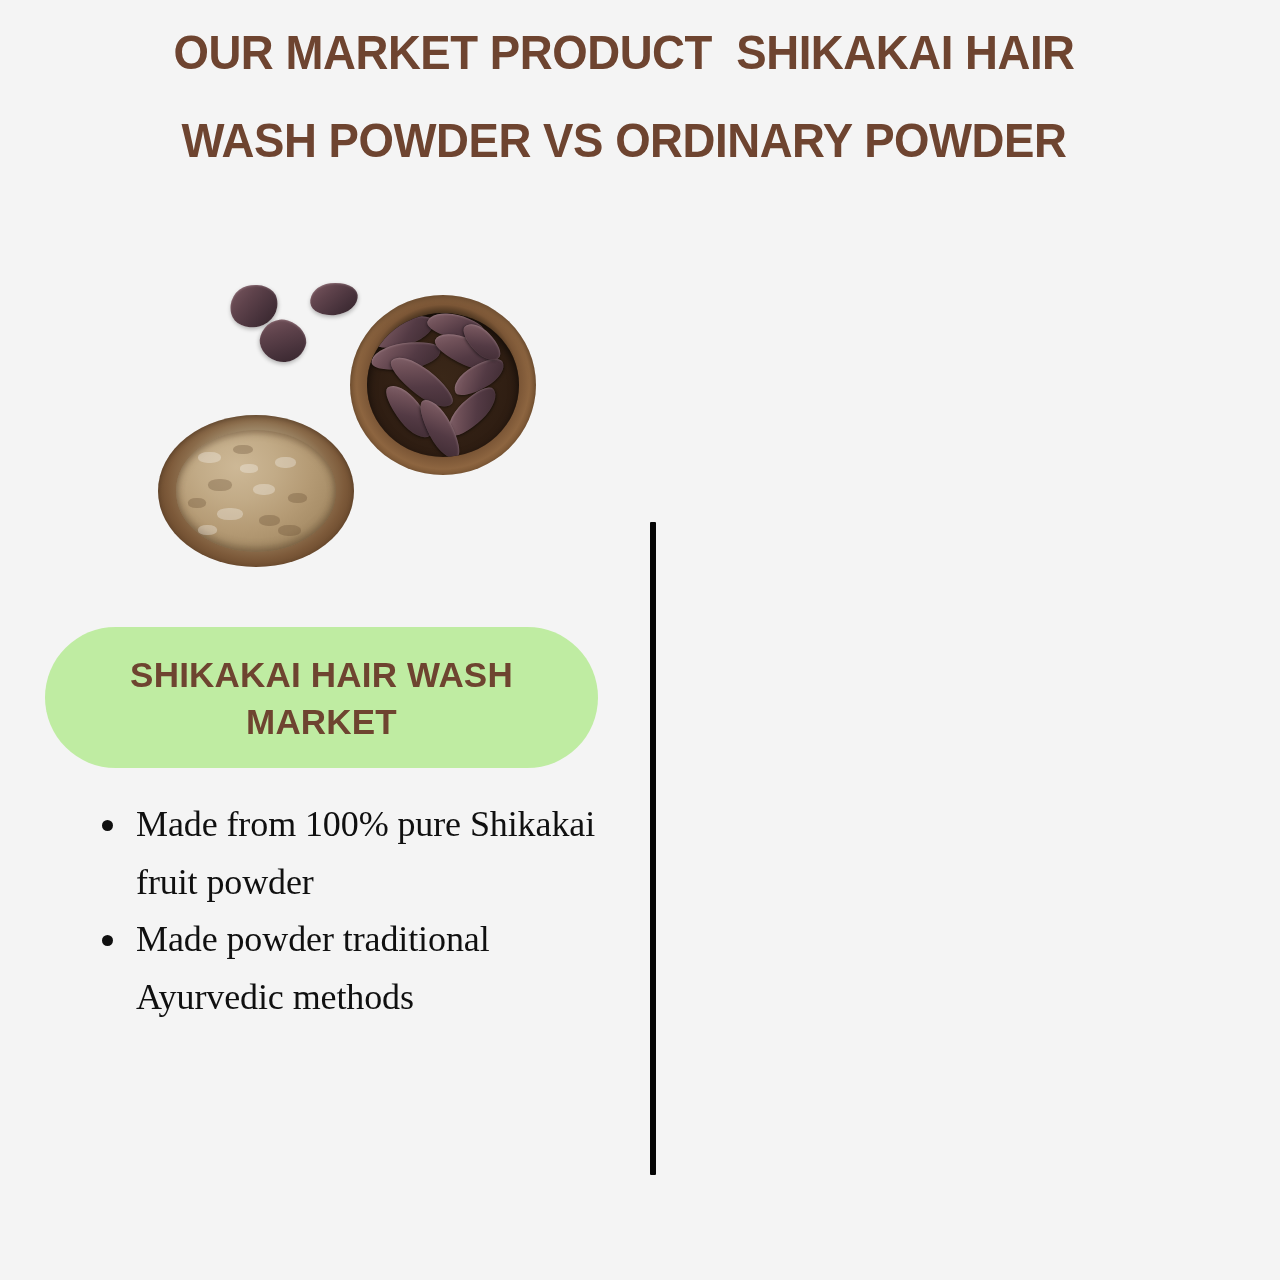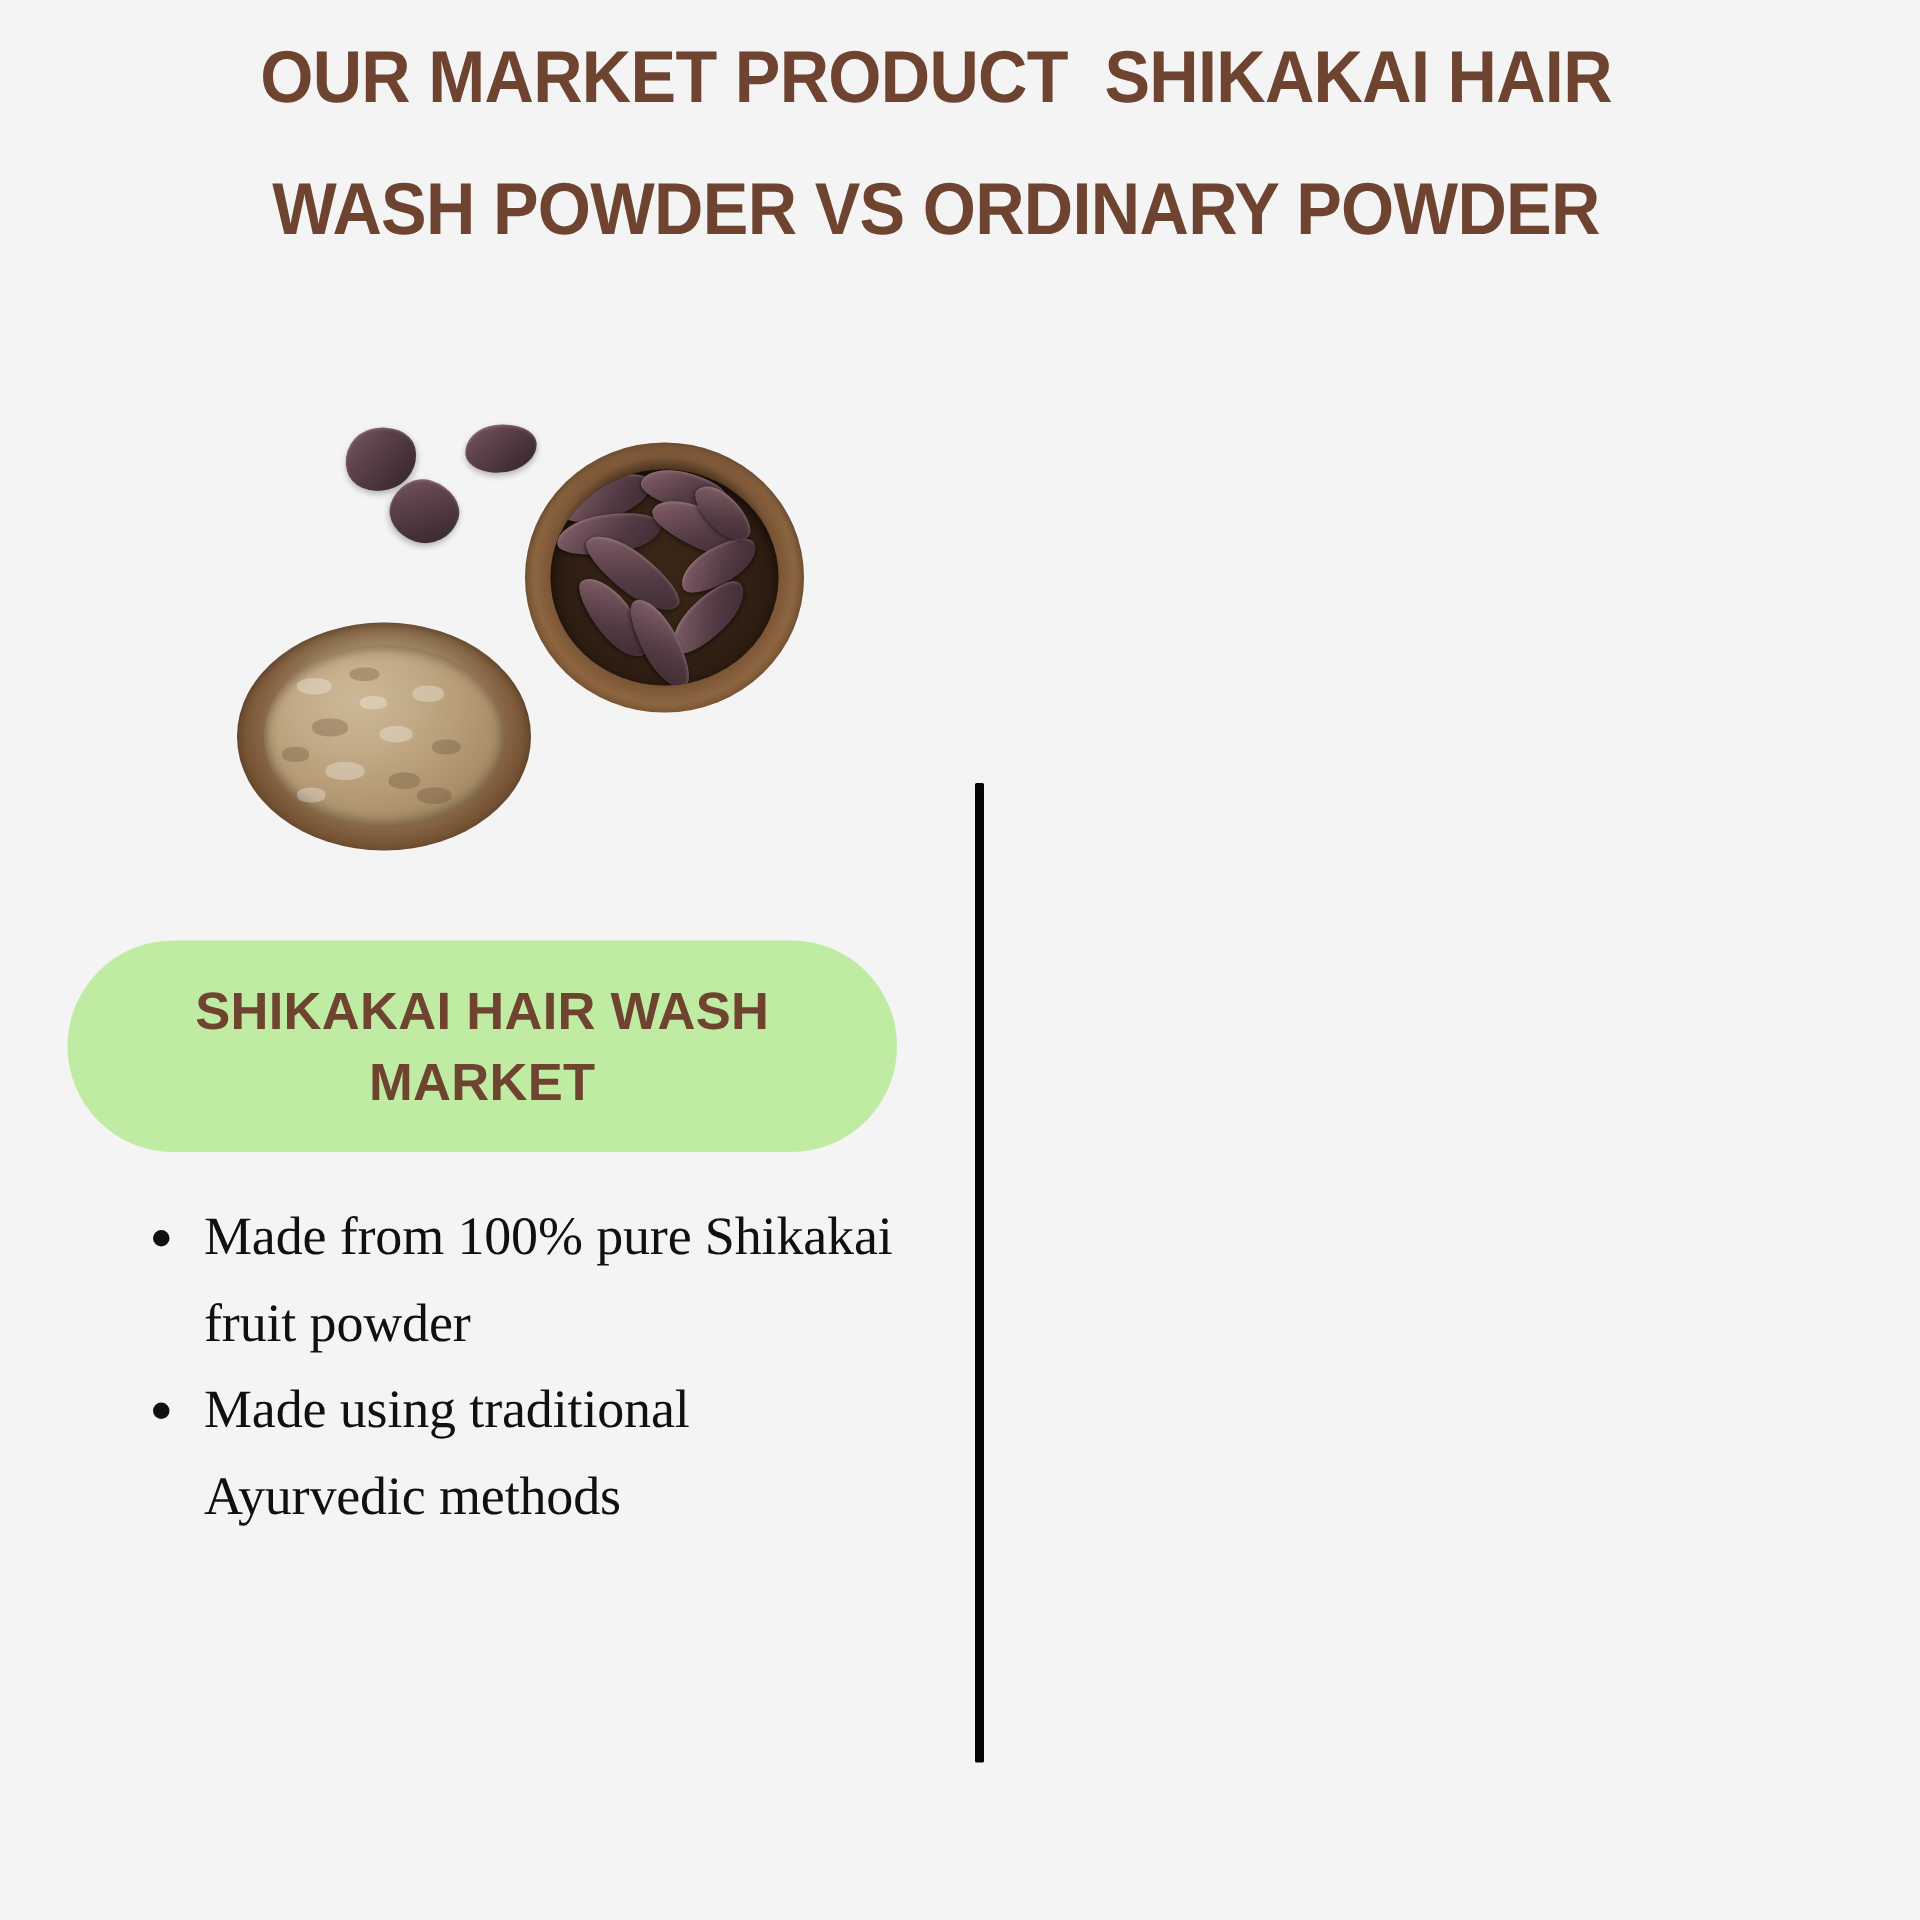--- a/index.html
+++ b/index.html
@@ -199,21 +199,21 @@
 
     <div class="badge badge-green">
       <div>
         <span>SHIKAKAI HAIR WASH</span>
         <span>MARKET</span>
       </div>
     </div>
 
     <ul class="bullets bullets-left">
       <li>Made from 100% pure Shikakai fruit powder</li>
-      <li>Made using traditional Ayurvedic methods</li>
+      <li>Made powder traditional Ayurvedic methods</li>
     </ul>
   </div>
 
   <div class="col col-right">
 
     
 
     
 
     

